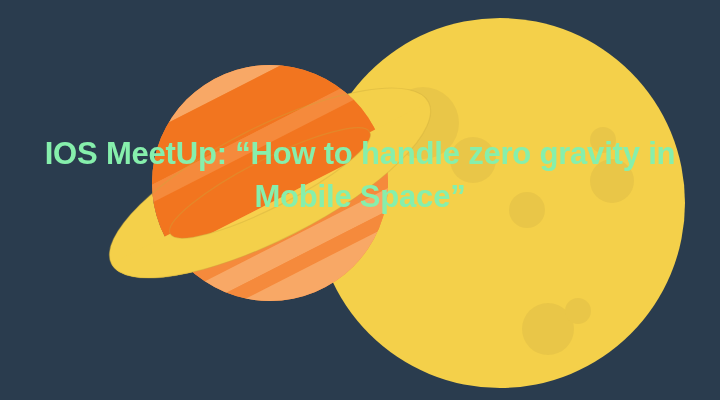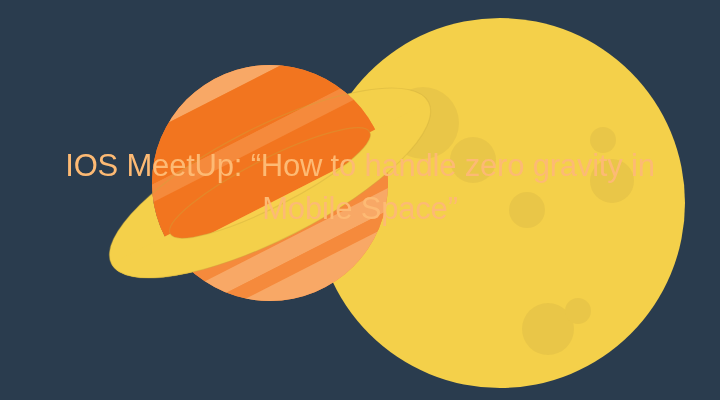--- a/index.html
+++ b/index.html
@@ -18,31 +18,31 @@
   #scene {
     position: absolute;
     inset: 0;
     width: 720px;
     height: 400px;
     display: block;
   }
   #headline {
     position: absolute;
     left: 0;
-    top: 144px;
+    top: 132px;
     width: 720px;
     text-align: center;
     padding: 0 36px;
     box-sizing: border-box;
     font-family: "Liberation Sans", sans-serif;
-    font-weight: normal;
+    font-weight: bold;
     font-size: 31px;
     line-height: 43px;
     letter-spacing: -0.2px;
-    color: #fdba74;
+    color: #86efac;
     white-space: pre-line;
     z-index: 5;
   }
 </style>
 </head>
 <body>
 
 <div id="poster">
 
   <svg id="scene" viewBox="0 0 720 400" aria-hidden="true">

